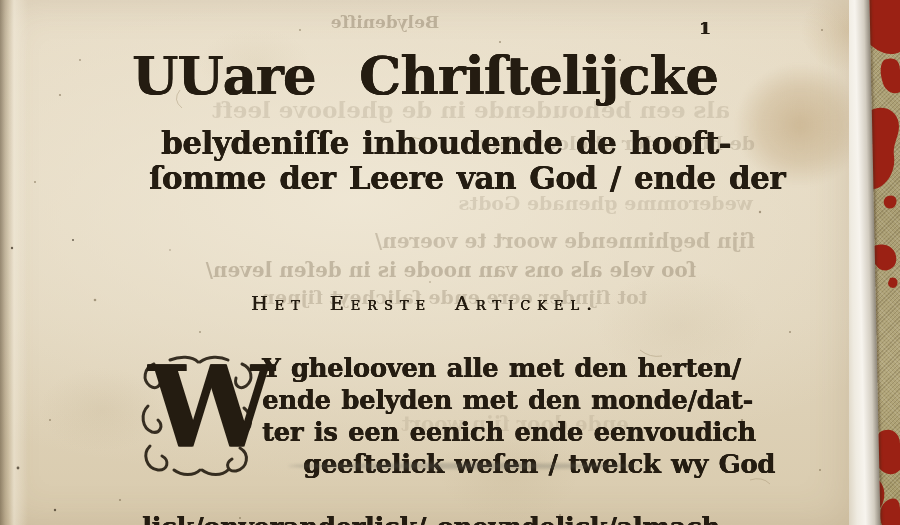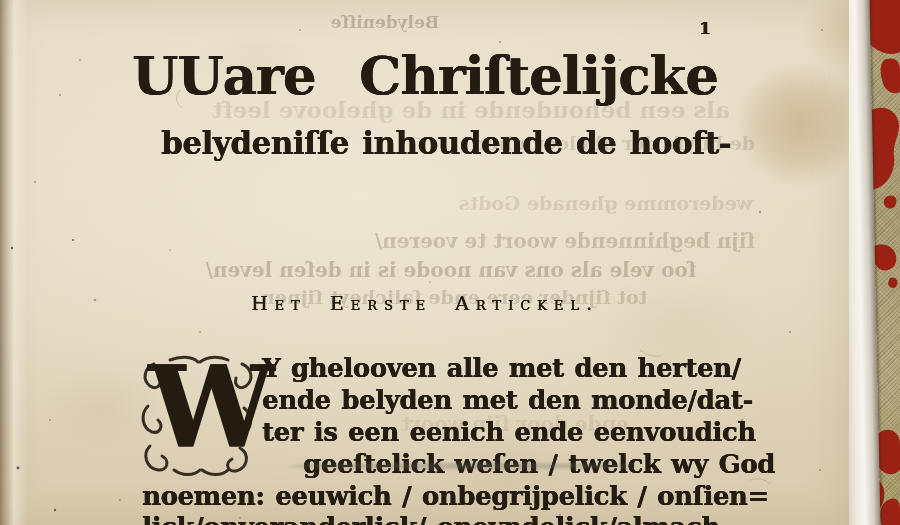--- a/index.html
+++ b/index.html
@@ -167,20 +167,21 @@
     <div class="bleed" style="left:548px;top:192px;width:205px;font-size:19px;opacity:.17;">wederomme ghenade Godts</div>
     <div class="bleed" style="left:470px;top:229px;width:285px;font-size:20px;opacity:.27;">ſijn beghinnende woort te voeren/</div>
     <div class="bleed" style="left:148px;top:258px;width:606px;font-size:20px;opacity:.32;">ſoo vele als ons van noode is in deſen leven/</div>
     <div class="bleed" style="left:148px;top:286px;width:606px;font-size:19px;opacity:.24;">tot ſijnder eere ende ſalicheyt ſijnen.</div>
     <div class="bleed" style="left:350px;top:412px;width:330px;font-size:20px;opacity:.12;">ende door ſijn woort</div>
 
     <div class="ink pagenum">1</div>
 
     <div class="ink centercol title1">UUare Chriſtelijcke</div>
     <div class="ink centercol titlesub title2">belydeniſſe inhoudende de hooft-</div>
+    <div class="ink centercol titlesub title3">ſomme der Leere van God / ende der</div>
 
     <div class="ink centercol heading">Het Eerste Artickel.</div>
 
     <div class="dropcap">
       <svg width="116" height="124" viewBox="0 0 116 124">
         <g stroke="#241c11" fill="none" stroke-width="3" stroke-linecap="round" opacity=".9">
           <path d="M14,10 C4,14 2,26 10,32 C16,36 22,32 20,24"></path>
           <path d="M8,52 C0,60 2,74 12,78 C20,80 24,72 18,66"></path>
           <path d="M10,92 C2,100 6,114 18,116 C28,117 30,106 22,102"></path>
           <path d="M102,10 C112,14 114,26 106,32 C100,36 94,32 96,24"></path>
@@ -192,18 +193,17 @@
           <path d="M60,8 C68,2 80,2 88,6"></path>
         </g>
       </svg>
       <span class="w">W</span>
     </div>
 
     <div class="ink bodyline bl1">Y ghelooven alle met den herten/</div>
     <div class="ink bodyline bl2">ende belyden met den monde/dat-</div>
     <div class="ink bodyline bl3">ter is een eenich ende eenvoudich</div>
     <div class="ink bodyline bl4">geeſtelick weſen / twelck wy God</div>
-    <div class="ink bodyline bl5">noemen: eeuwich / onbegrijpelick / onſien=</div>
     <div class="ink bodyline bl6">lick/onveranderlick/ oneyndelick/almach-</div>
 
     <div class="smudge"></div>
   </div>
 </div>
 
 </body></html>

